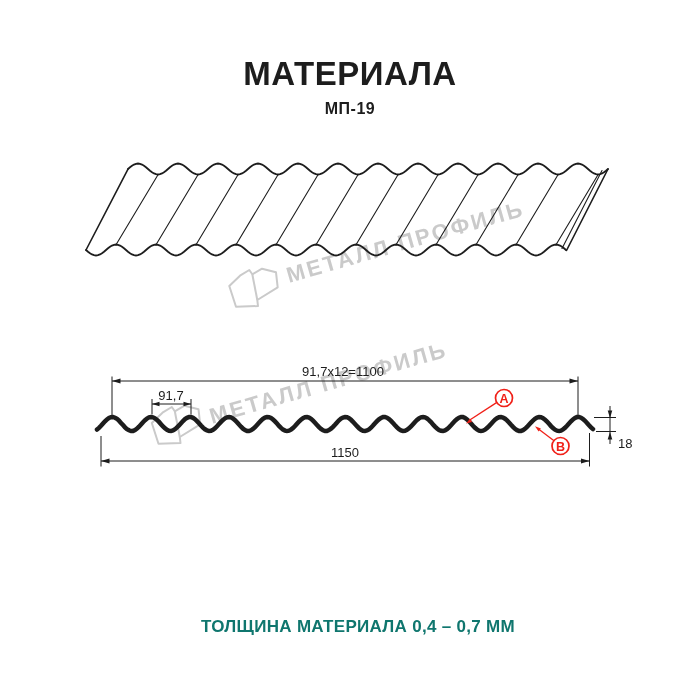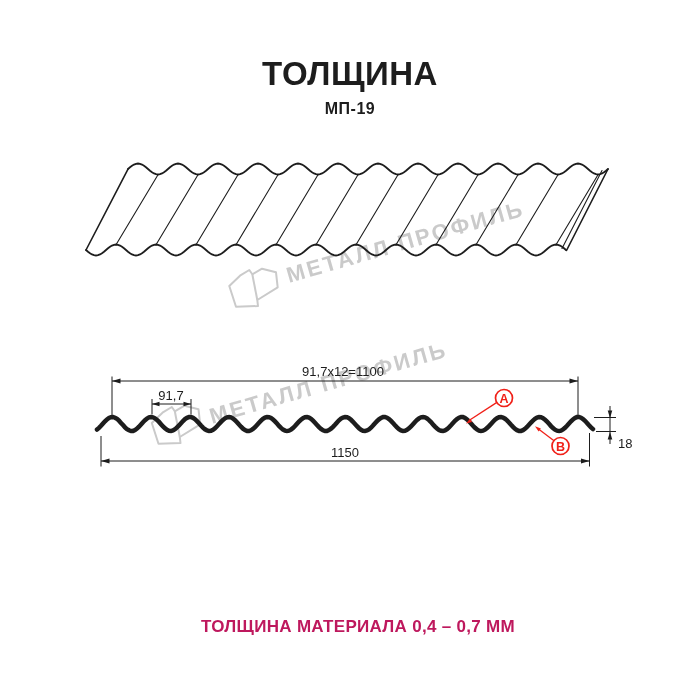--- a/index.html
+++ b/index.html
@@ -15,34 +15,34 @@
   .title{
     position:absolute;top:57px;left:0;right:0;text-align:center;
     font-size:33px;font-weight:800;letter-spacing:.5px;line-height:1;color:var(--ink);
   }
   .subtitle{
     position:absolute;top:101px;left:0;right:0;text-align:center;
     font-size:16px;font-weight:700;letter-spacing:.5px;line-height:1;color:var(--ink);
   }
   .footer-note{
     position:absolute;top:618px;left:0;right:0;text-align:center;
-    font-size:17px;font-weight:700;letter-spacing:.3px;line-height:1;color:#be185d;margin-left:16px;
+    font-size:17px;font-weight:700;letter-spacing:.3px;line-height:1;color:#0f766e;margin-left:16px;
   }
   svg.drawing{position:absolute;left:0;top:0;}
   svg.drawing text{font-family:"Liberation Sans",sans-serif;}
   .dim-text{font-size:13px;fill:var(--ink);}
   .red-label{font-size:12.5px;font-weight:700;fill:var(--red);}
   .wm-text{font-size:22px;font-weight:700;letter-spacing:2.5px;fill:var(--wm);}
 </style>
 </head>
 <body>
 
 <div class="canvas">
 
-  <div class="title">ТОЛЩИНА</div>
+  <div class="title">МАТЕРИАЛА</div>
   <div class="subtitle">МП-19</div>
 
   <svg class="drawing" width="700" height="700" viewBox="0 0 700 700">
 
     <g fill="none" stroke="var(--wm)" stroke-width="2" stroke-linejoin="round">
       <g>
         <path d="M229.3,286 L240,275.7 L249.3,270 L252.3,274.3 L262,268.7 L276,272.3 L277.7,287.3 L257.3,300 L258,306 L236,306.7 Z"></path>
         <path d="M252.3,274.3 L257.3,300"></path>
       </g>
       <g transform="translate(-77.5,137)">

